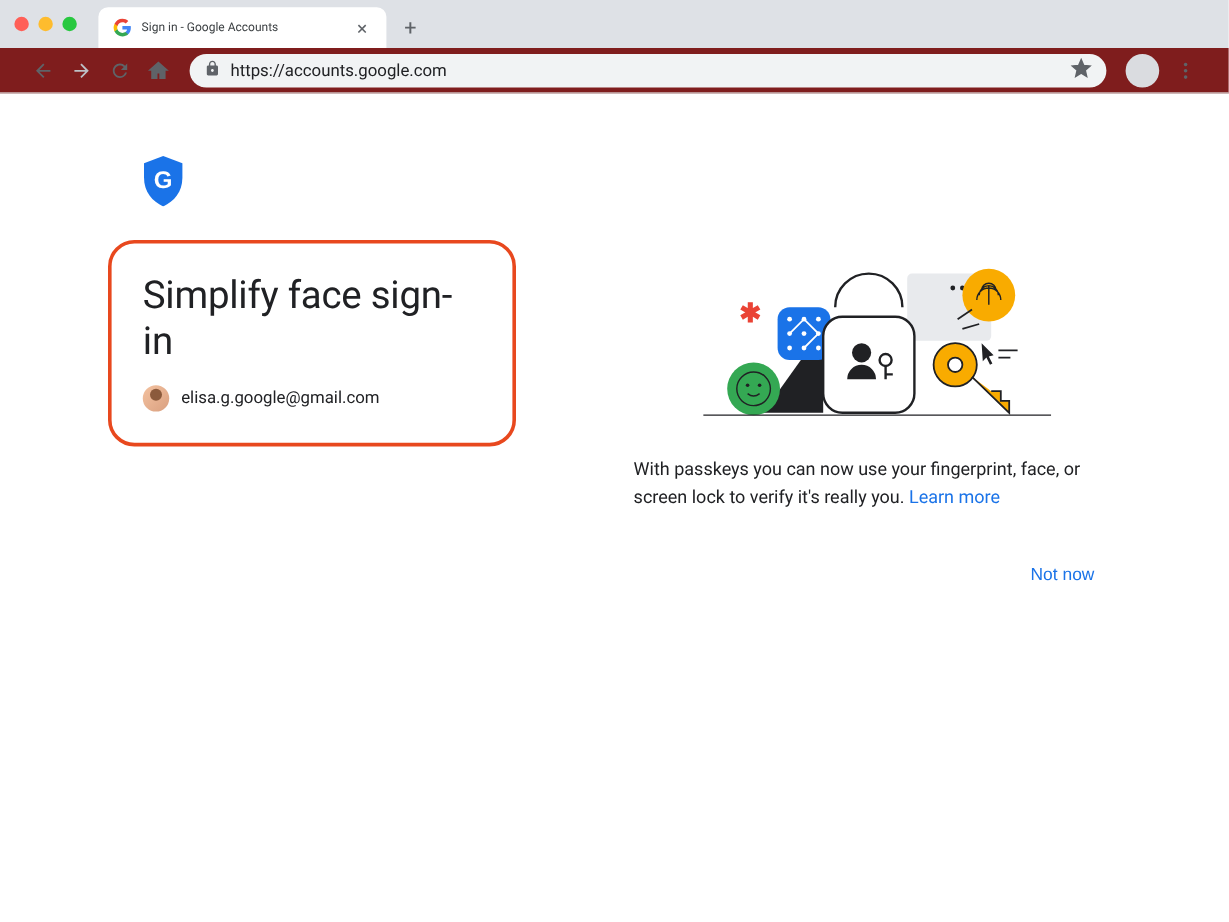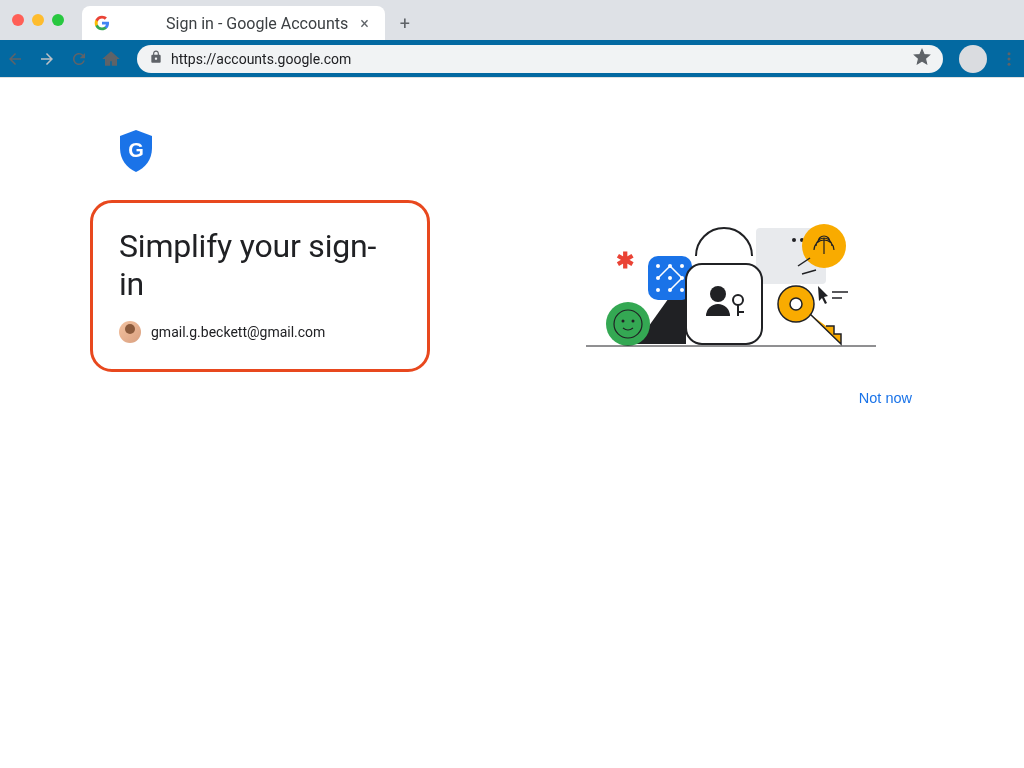--- a/index.html
+++ b/index.html
@@ -7,25 +7,25 @@
     
     
     .browser-chrome { background: #dee1e6; height: 40px; display: flex; align-items: flex-end; }
     .traffic-lights { display: flex; gap: 8px; padding: 0 12px; align-items: center; height: 40px; }
     .tl { width: 12px; height: 12px; border-radius: 50%; }
     .tl-red { background: #ff5f57; }
     .tl-yellow { background: #febc2e; }
     .tl-green { background: #28c840; }
     .tab { background: #fff; height: 34px; border-radius: 8px 8px 0 0; display: flex; align-items: center; padding: 0 12px; gap: 8px; margin-left: 6px; min-width: 240px; }
     .tab-favicon { width: 16px; height: 16px; }
-    .tab-title { font-size: 16px; color: #3c4043; flex: 1; margin-left: 48px; }
+    .tab-title { font-size: 10px; color: #3c4043; flex: 1; }
     .tab-close { color: #5f6368; font-size: 16px; cursor: pointer; padding: 0 4px; }
     .new-tab { width: 28px; height: 28px; display: flex; align-items: center; justify-content: center; color: #5f6368; font-size: 18px; margin-left: 6px; margin-bottom: 3px; cursor: pointer; }
     
-    .toolbar { background: #0369a1; height: 38px; display: flex; align-items: center; padding: 0 1px; gap: 4px; border-bottom: 1px solid #e0e0e0; }
+    .toolbar { background: #7f1d1d; height: 38px; display: flex; align-items: center; padding: 0 22px; gap: 4px; border-bottom: 1px solid #e0e0e0; }
     .nav-btn { width: 28px; height: 28px; display: flex; align-items: center; justify-content: center; color: #5f6368; border-radius: 50%; cursor: pointer; }
     .nav-btn.disabled { color: #bdc1c6; }
     .omnibox { flex: 1; height: 28px; background: #f1f3f4; border-radius: 14px; display: flex; align-items: center; padding: 0 12px; gap: 8px; margin: 0 8px; }
     .lock-icon { color: #5f6368; }
     .url { font-size: 14px; color: #202124; flex: 1; }
     .star-icon { color: #5f6368; }
     .avatar-circle { width: 28px; height: 28px; border-radius: 50%; background: #dadce0; margin: 0 4px; }
     .menu-dots { width: 28px; height: 28px; display: flex; align-items: center; justify-content: center; color: #5f6368; cursor: pointer; }
     
     
@@ -122,24 +122,24 @@
 <div class="page">
   <div class="g-shield">
     <svg width="36" height="42" viewBox="0 0 36 42">
       <path fill="#1a73e8" d="M18 0 L34 6 V18 C34 30 27 38 18 42 C9 38 2 30 2 18 V6 Z"></path>
       <text x="18" y="27" text-anchor="middle" font-family="Arial" font-weight="bold" font-size="20" fill="#fff">G</text>
     </svg>
   </div>
 
   <div class="main-row">
     <div class="highlighted-box">
-      <div class="headline">Simplify your sign-in</div>
+      <div class="headline">Simplify face sign-in</div>
       <div class="account-row">
         <div class="account-avatar"></div>
-        <div class="account-email">gmail.g.beckett@gmail.com</div>
+        <div class="account-email">elisa.g.google@gmail.com</div>
       </div>
     </div>
 
     <div class="right-panel">
       <div class="illustration">
         <svg width="290" height="140" viewBox="0 0 290 140">
 
           <rect x="170" y="12" width="70" height="56" rx="4" fill="#e8eaed"></rect>
           <circle cx="208" cy="24" r="2" fill="#202124"></circle>
           <circle cx="216" cy="24" r="2" fill="#202124"></circle>
@@ -186,19 +186,22 @@
           <circle cx="132" cy="78" r="8" fill="#202124"></circle>
           <path d="M120 100 a12 12 0 0 1 24 0 z" fill="#202124"></path>
           <circle cx="152" cy="84" r="5" fill="none" stroke="#202124" stroke-width="2"></circle>
           <line x1="152" y1="89" x2="152" y2="100" stroke="#202124" stroke-width="2"></line>
           <line x1="152" y1="96" x2="158" y2="96" stroke="#202124" stroke-width="2"></line>
 
           <line x1="0" y1="130" x2="290" y2="130" stroke="#202124" stroke-width="1"></line>
         </svg>
       </div>
 
+      <p class="description">
+        <span>With passkeys you can now use your fingerprint, face, or screen lock to verify it's really you. </span><a href="#">Learn more</a>
+      </p>
 
       <div class="button-row">
         <button class="btn-text">Not now</button>
       </div>
     </div>
   </div>
 </div>
 
 </body></html>

